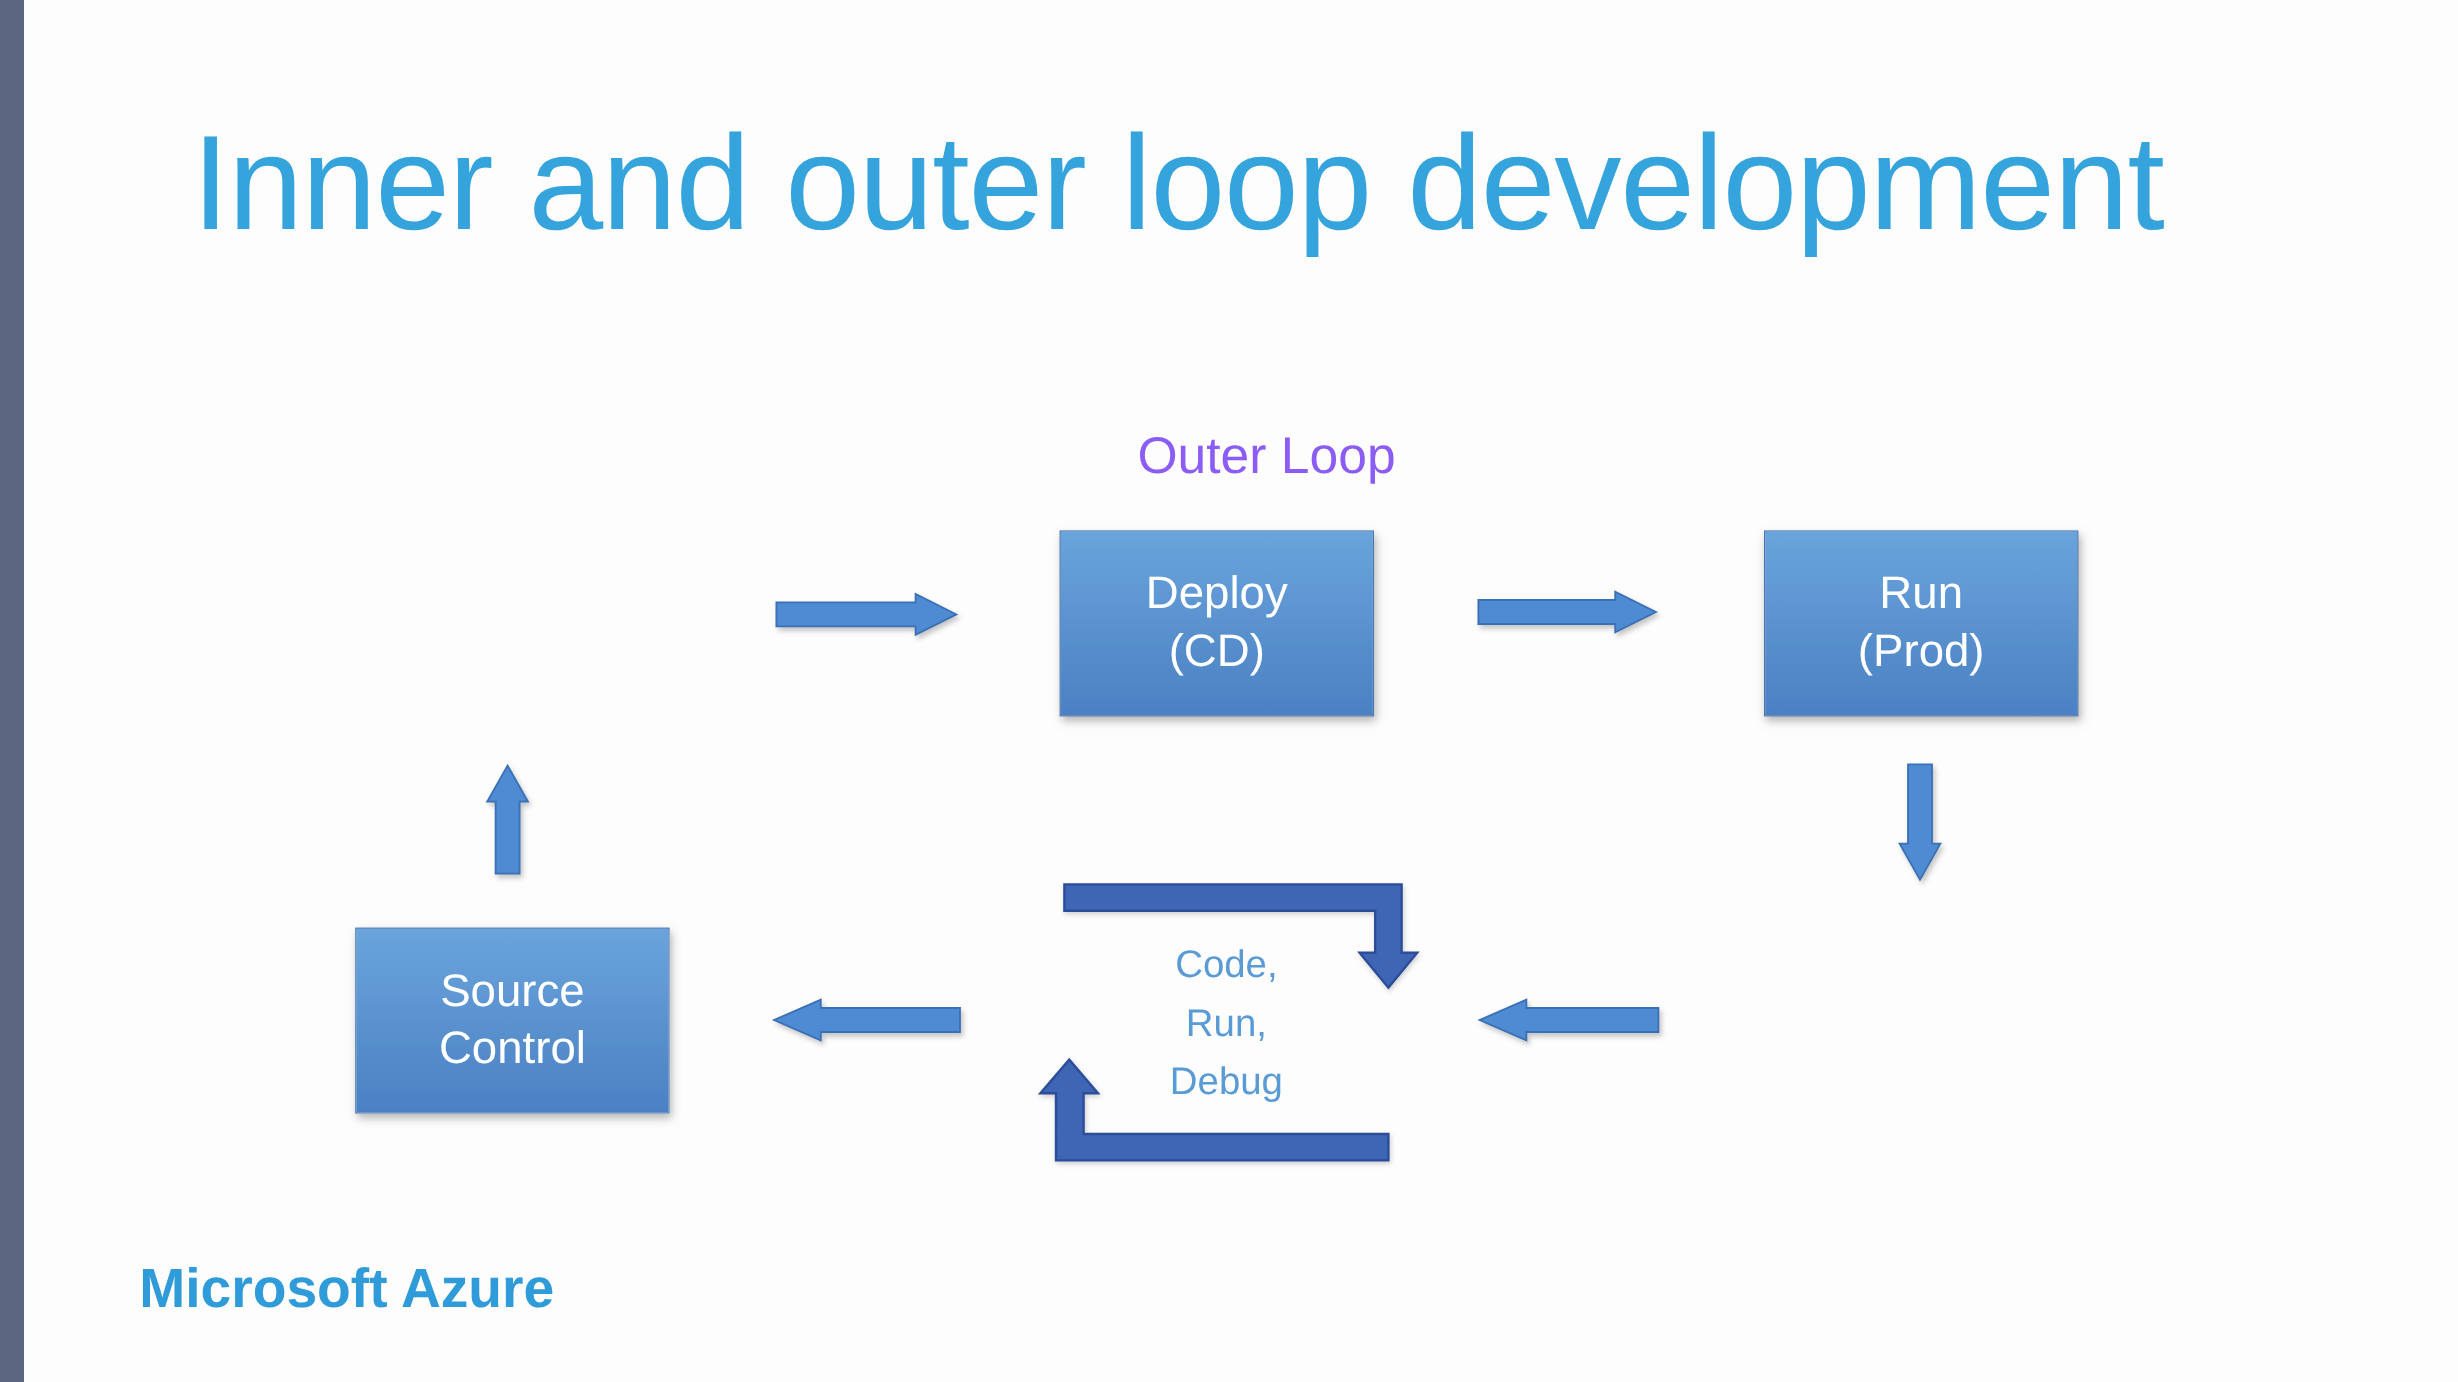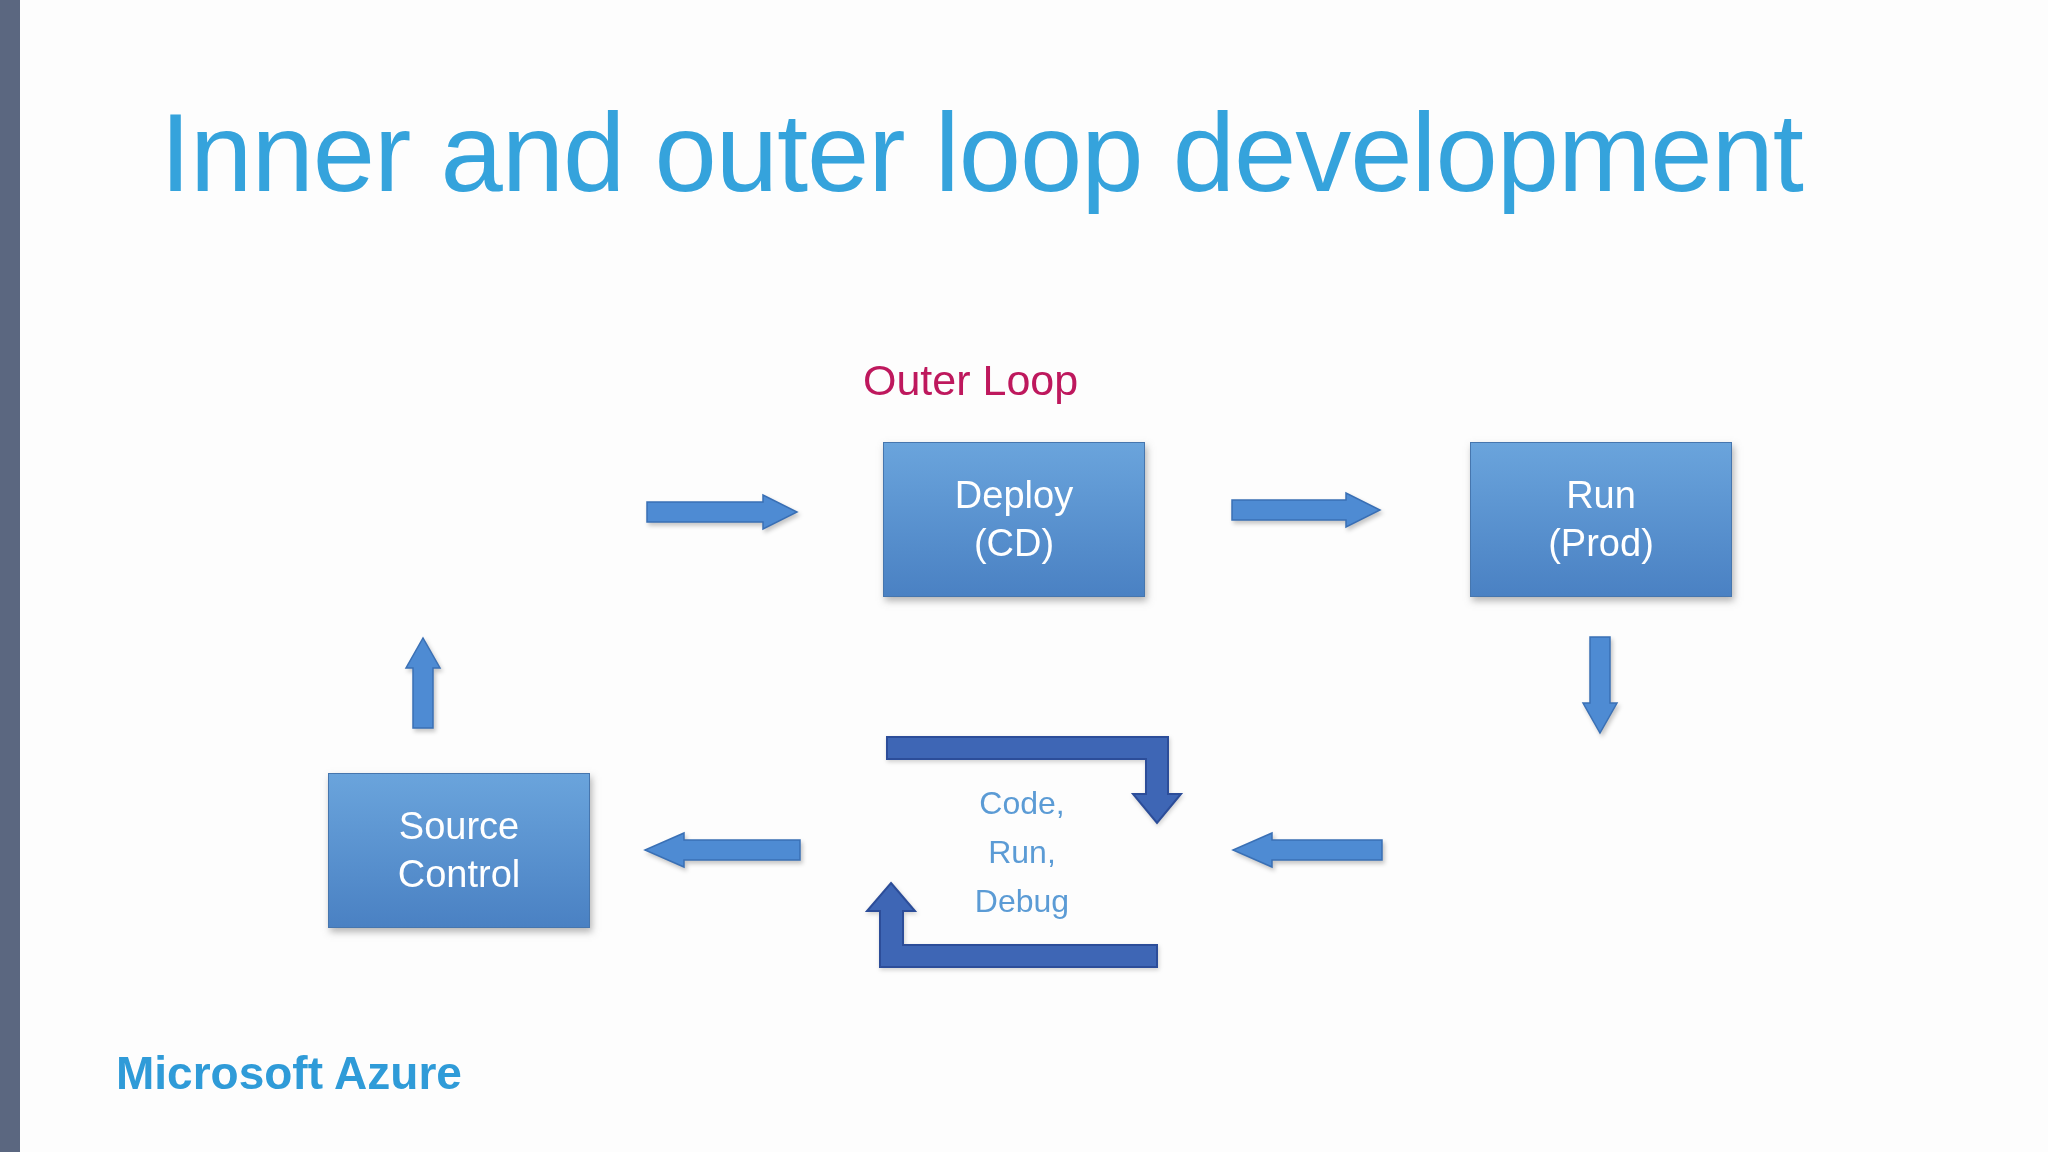--- a/index.html
+++ b/index.html
@@ -17,41 +17,41 @@
     background: #5b6780;
   }
 
   .slide-title {
     position: absolute; left: 160px; top: 88px;
     font-size: 112px; font-weight: 300; letter-spacing: -1px;
     color: #35a3dc; white-space: nowrap;
   }
 
   .loop-label {
-    position: absolute; width: 300px; text-align: left;
-    font-size: 43px; color: #be185d; white-space: nowrap;
+    position: absolute; width: 300px; text-align: right;
+    font-size: 43px; color: #8b5cf6; white-space: nowrap;
   }
   .outer-label { left: 863px; top: 356px; }
   .inner-label { left: 862px; top: 668px; }
 
   .flow-box {
     position: absolute; width: 260px; height: 153px;
     background: linear-gradient(to bottom, #6aa4dc 0%, #4a81c3 100%);
     border: 1px solid #4676ae;
     box-shadow: 2px 4px 7px rgba(110,110,110,0.5);
     display: flex; align-items: center; justify-content: center;
   }
   .flow-box .box-label {
     color: #ffffff; font-size: 38px; line-height: 1.25;
     text-align: center; white-space: pre-line;
   }
   .box-build   { left: 296px;  top: 442px; }
   .box-deploy  { left: 883px;  top: 442px; }
   .box-run     { left: 1470px; top: 442px; }
-  .box-source  { left: 296px;  top: 773px; margin-left: 32px; }
+  .box-source  { left: 296px;  top: 773px; }
   .box-monitor { left: 1470px; top: 773px; }
 
   .inner-steps {
     position: absolute; left: 872px; top: 779px; width: 300px;
     text-align: center; font-size: 32px; line-height: 49px;
     color: #5b9bd5; white-space: pre-line;
   }
 
   .arrows-svg { position: absolute; left: 0; top: 0; pointer-events: none; }
   .light-arrow { fill: #4e8bd3; stroke: #3a70b5; stroke-width: 1.5; }

